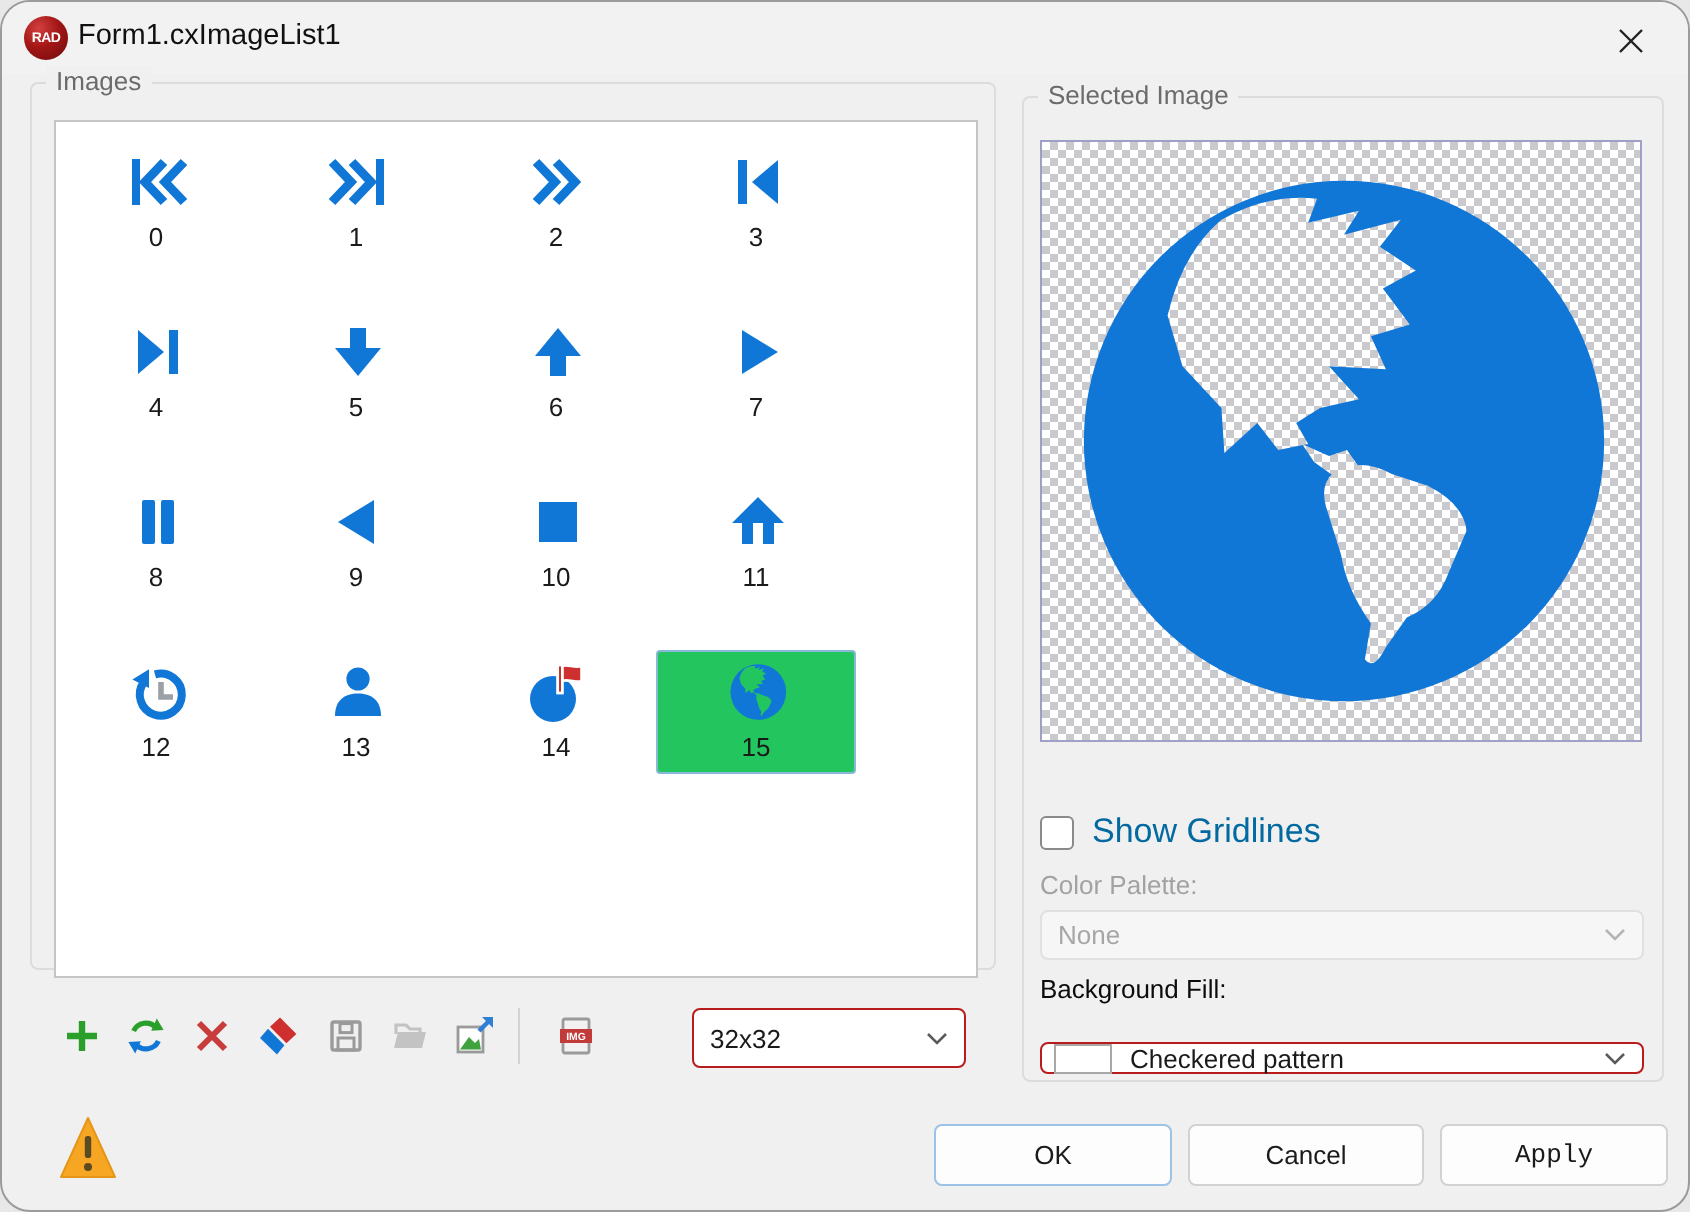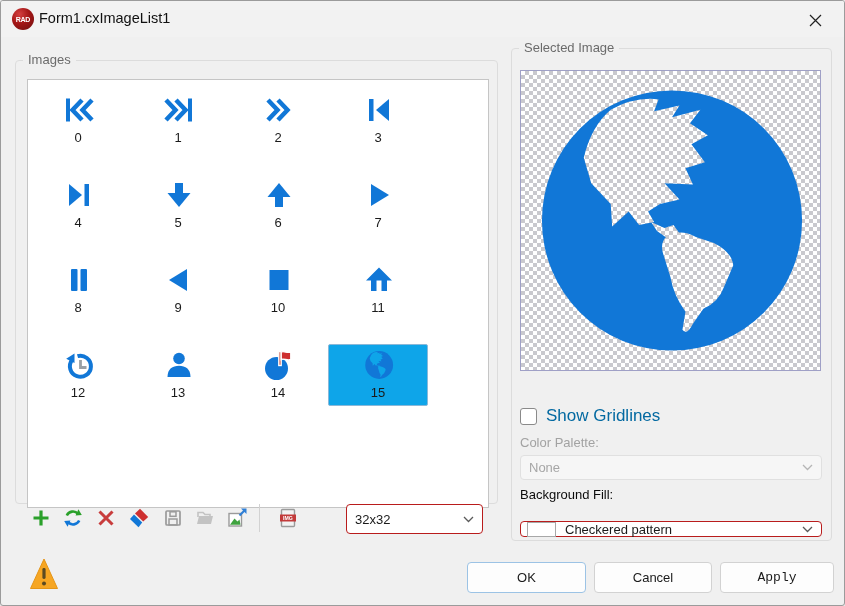--- a/index.html
+++ b/index.html
@@ -5,49 +5,49 @@
   * { margin:0; padding:0; box-sizing:border-box; }
   html,body { width:845px; height:606px; }
   body {
     font-family:"Liberation Sans", sans-serif;
     background:#e8e8e8;
   }
   .dialog {
     position:relative; width:845px; height:606px;
     background:#f0f0f0;
     border:1px solid #9b9b9b;
-    border-radius:3px;
+    border-radius:15px;
     overflow:hidden;
   }
   
   .titlebar { position:absolute; left:0; top:0; width:100%; height:36px; background:#f2f2f2; }
   .app-icon {
     position:absolute; left:11px; top:7px; width:22px; height:22px; border-radius:50%;
     background:radial-gradient(circle at 34% 28%, #d44040 0%, #a31616 45%, #6d0d0d 100%);
     color:#fff; font-size:7px; font-weight:bold; letter-spacing:-0.3px;
     display:flex; align-items:center; justify-content:center;
   }
   .title-text { position:absolute; left:38px; top:9px; font-size:14.5px; color:#111; }
   .close-btn { position:absolute; right:12px; top:7px; width:34px; height:24px;
     display:flex; align-items:center; justify-content:center; cursor:default; }
   
   .groupbox { position:absolute; border:1px solid #dcdcdc; border-radius:4px; }
-  .grp-images   { left:14px;  top:59px; width:483px; height:444px; }
+  .grp-images   { left:14px;  top:40px; width:483px; height:444px; }
   .grp-selected { left:510px; top:47px; width:321px; height:493px; }
   .grp-caption {
     position:absolute; top:-9px; left:7px; background:#f0f0f0; padding:0 5px;
     font-size:13px; color:#6b6b6b;
   }
   
   .listbox {
     position:absolute; left:11px; top:18px; width:462px; height:429px;
     background:#ffffff; border:1px solid #c5c5c5;
   }
   .cell { position:absolute; width:100px; height:62px; border:1px solid transparent; border-radius:2px; }
-  .cell.sel { background:#0ea5e9; border-color:#8ab8d8; }
+  .cell.sel { background:#22c55e; border-color:#8ab8d8; }
   .cell .ic { position:absolute; left:34px; top:4px; width:32px; height:32px; display:block; }
   .cell .idx { position:absolute; left:0; top:40px; width:100%; text-align:center;
     font-size:13px; color:#1a1a1a; }
   
   .tbtn { position:absolute; top:507px; width:20px; height:20px; display:block; }
   .tsep { position:absolute; top:503px; left:258px; width:1px; height:28px; background:#d2d2d2; }
   .combo {
     position:absolute; background:#fff; border:1px solid #b91c1c; border-radius:4px;
     font-size:13px; color:#1a1a1a; display:flex; align-items:center; padding:0 8px;
   }

